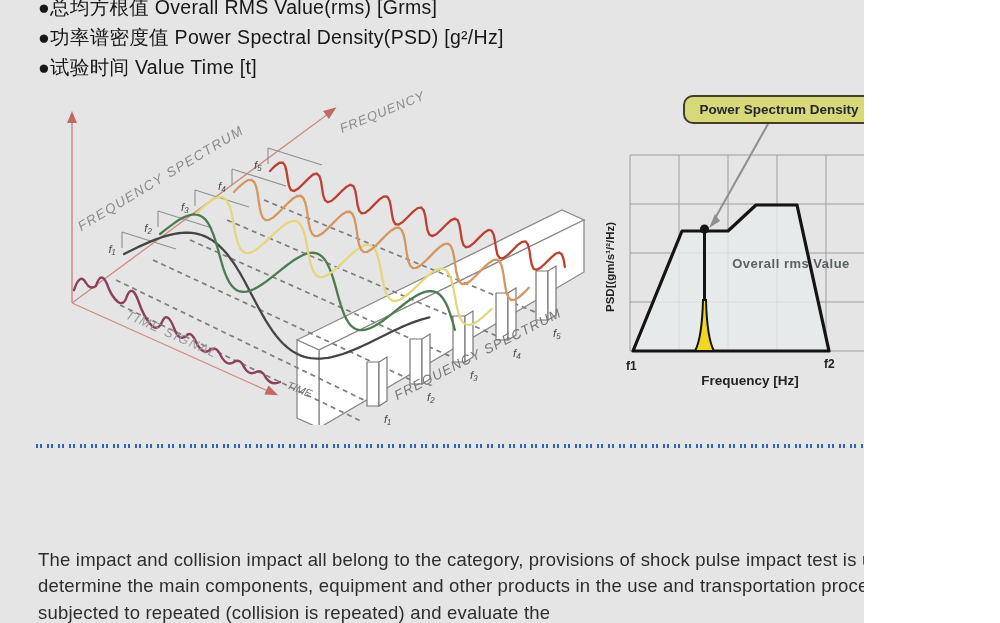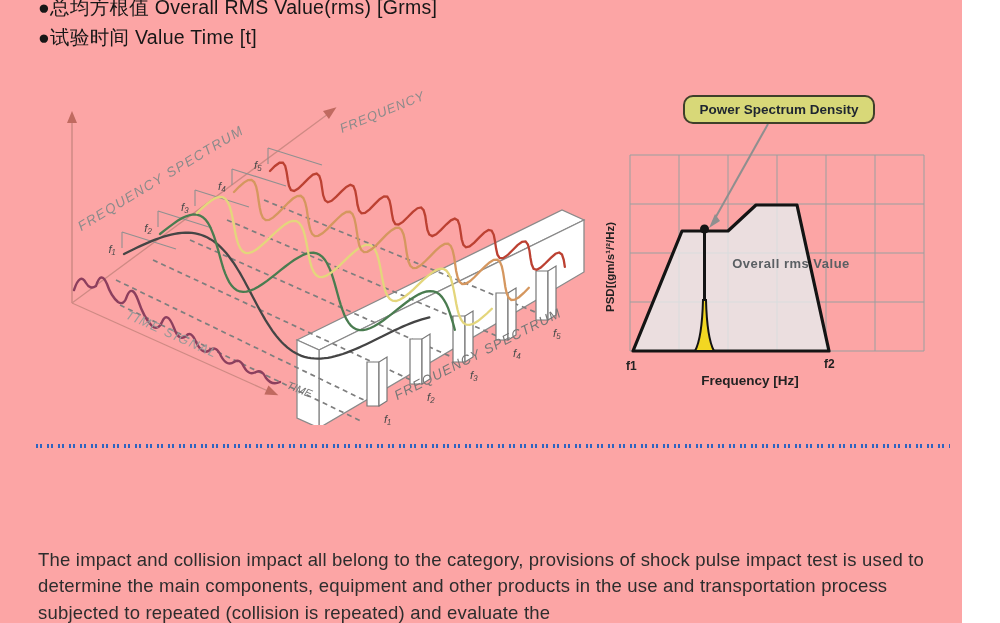--- a/index.html
+++ b/index.html
@@ -1,17 +1,17 @@
 <!DOCTYPE html>
 <html><head>
 <meta charset="utf-8">
 <style>
   html,body{margin:0;padding:0;background:#ffffff;}
   .page{
-    position:relative;width:962px;height:623px;overflow:hidden;background:#fca5a5;
+    position:relative;width:864px;height:623px;overflow:hidden;background:#e5e5e5;
     font-family:"Liberation Sans","DejaVu Sans",sans-serif;color:#1a1a1a;
   }
   .bullets{position:absolute;left:38px;top:-8px;width:930px;}
   .bullet{font-size:19.5px;line-height:30px;color:#171717;letter-spacing:0.3px;white-space:nowrap;}
   .figure{position:absolute;left:0;top:0;width:1000px;height:440px;}
   .fig-left{position:absolute;left:28px;top:90px;width:575px;height:335px;}
   .fig-right{position:absolute;left:598px;top:88px;width:390px;height:335px;}
   .divider{position:absolute;left:36px;top:444px;width:914px;height:4px;}
   .cn{position:absolute;left:38px;top:461px;width:914px;margin:0;
       font-size:19.5px;line-height:27.5px;color:#1c1c1c;letter-spacing:0.4px;}
@@ -19,20 +19,21 @@
       font-size:18.5px;line-height:26.3px;color:#2d2d2d;letter-spacing:0.2px;}
   svg text{font-family:"Liberation Sans","DejaVu Sans",sans-serif;}
 </style>
 </head>
 <body>
 
 <div class="page">
 
   <div class="bullets">
     <div class="bullet">●总均方根值 Overall RMS Value(rms) [Grms]</div>
+    <div class="bullet">●功率谱密度值 Power Spectral Density(PSD) [g²/Hz]</div>
     <div class="bullet">●试验时间 Value Time [t]</div>
   </div>
 
   <div class="figure">
 
     <svg class="fig-left" viewBox="0 0 575 335">
 
       <g stroke="#8a8a8a" stroke-width="1.3" fill="#ffffff">
         <polygon points="269,250 534,120 556,130 291,260"></polygon>
         <polygon points="291,260 556,130 556,182 291,338"></polygon>

